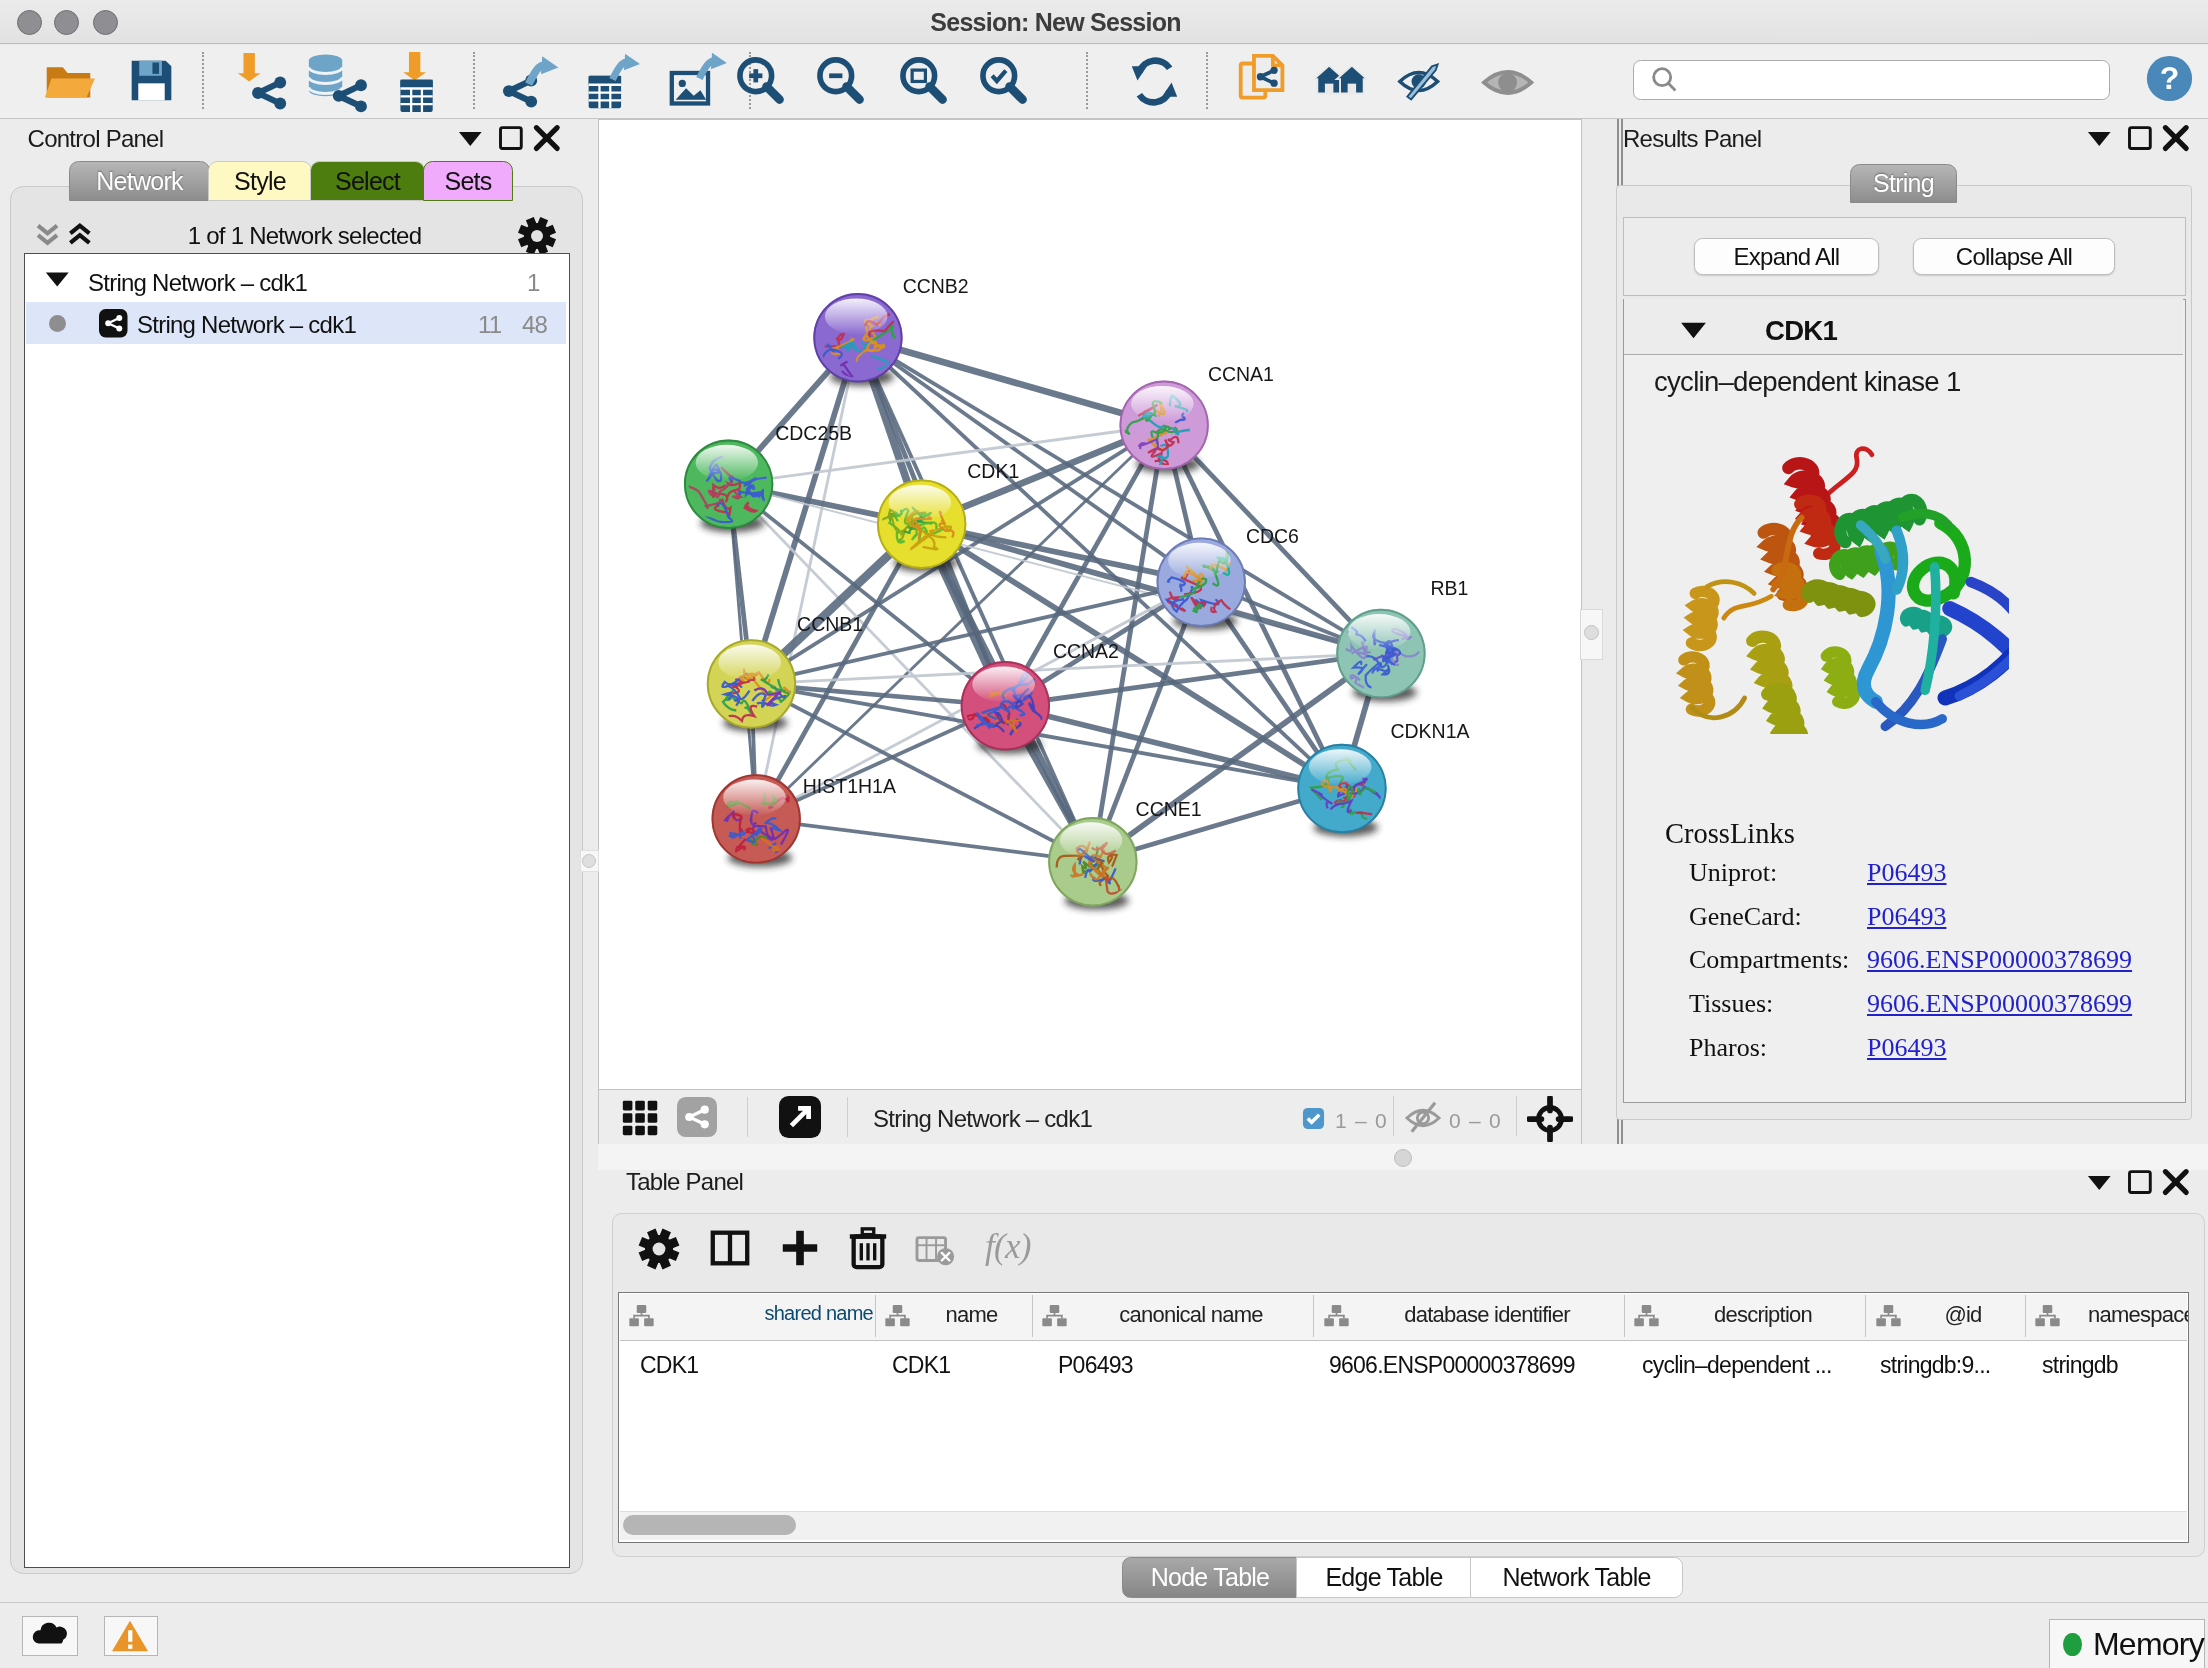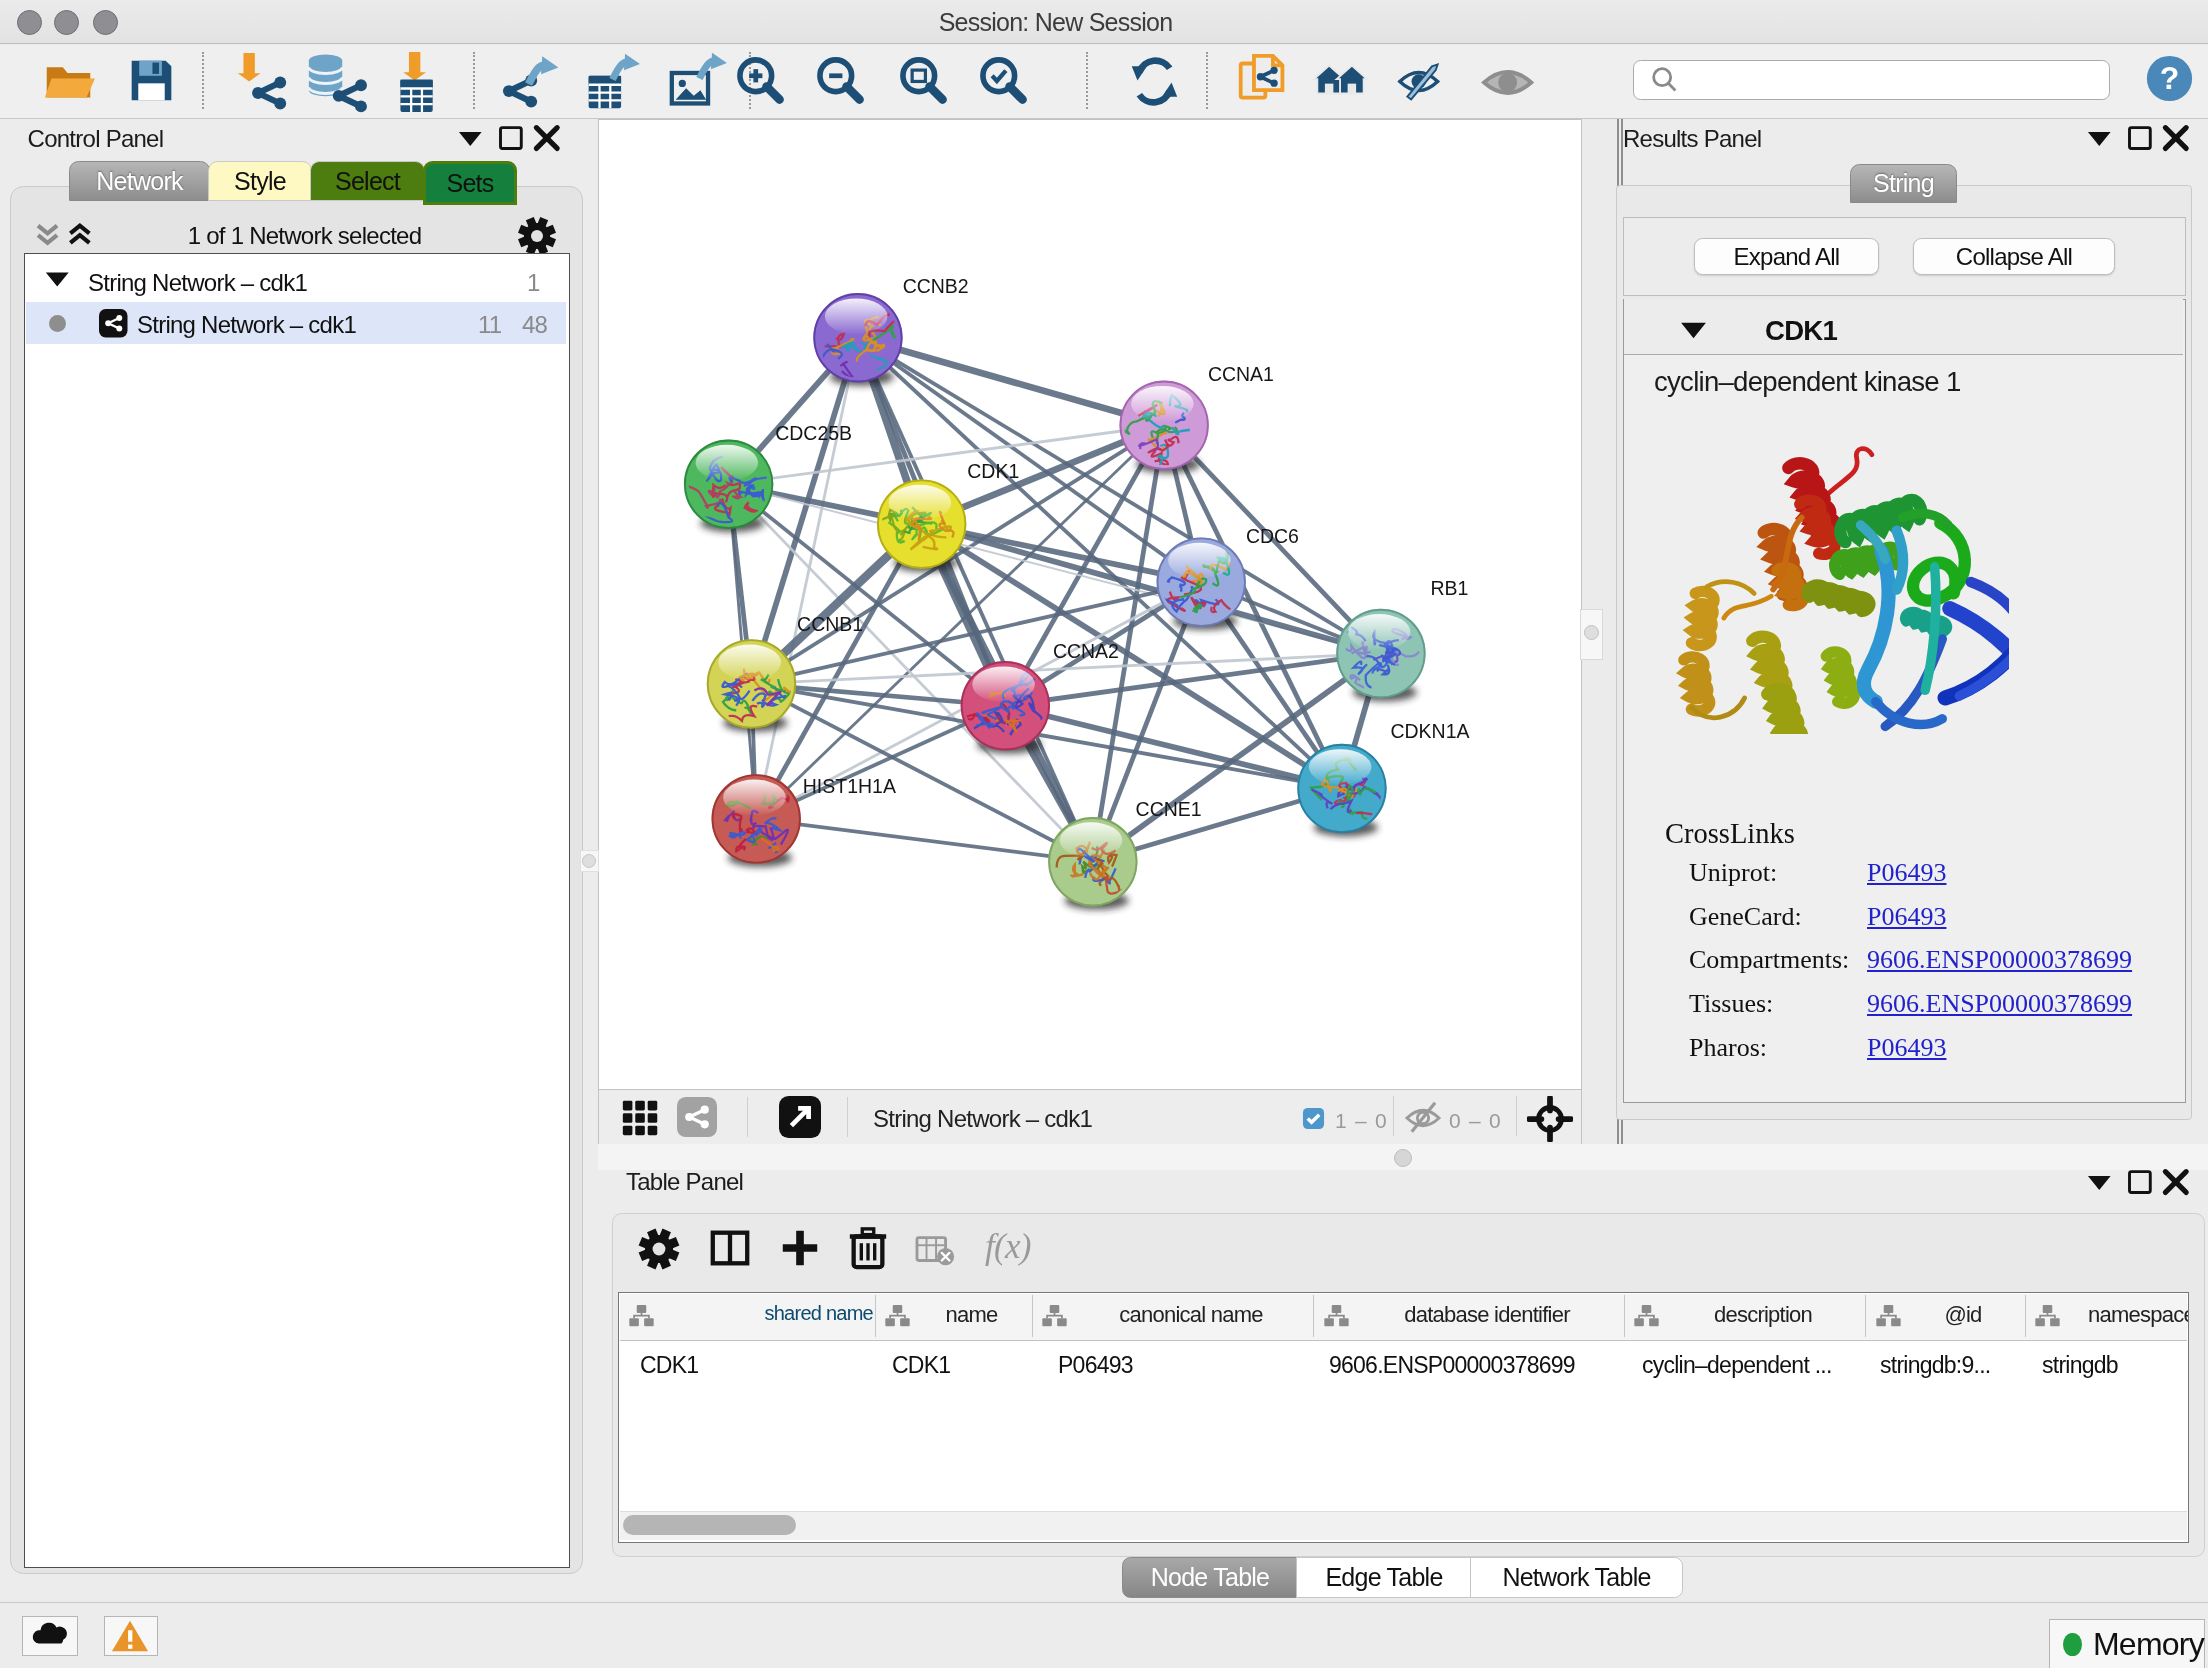--- a/index.html
+++ b/index.html
@@ -4,21 +4,21 @@
 body{width:2208px;height:1668px;font-family:"Liberation Sans",sans-serif;background:#ececec;position:relative;overflow:hidden;letter-spacing:-0.05em}
 .abs{position:absolute}
 .hdr{font-size:24px;color:#1b1b1b}
 svg{display:block}
 svg text{letter-spacing:0}
 </style></head><body>
 <div class="abs" style="left:0;top:0;width:2208px;height:43px;background:linear-gradient(#ebebeb,#e2e2e2);border-bottom:1.9px solid #bcbcbc"></div>
 <div class="abs" style="left:17px;top:9.5px;width:23px;height:23px;border-radius:50%;background:#8e8e93;border:1px solid #6e6e73"></div>
 <div class="abs" style="left:54px;top:9.5px;width:23px;height:23px;border-radius:50%;background:#8e8e93;border:1px solid #6e6e73"></div>
 <div class="abs" style="left:93px;top:9.5px;width:23px;height:23px;border-radius:50%;background:#8e8e93;border:1px solid #6e6e73"></div>
-<div class="abs" style="left:913px;top:7.6px;width:285px;text-align:center;font-size:25px;color:#3c3c3c;font-weight:normal">Session: New Session</div>
+<div class="abs" style="left:913px;top:7.6px;width:285px;text-align:center;font-size:25px;color:#3c3c3c;font-weight:bold">Session: New Session</div>
 <div class="abs" style="left:0;top:45px;width:2208px;height:73px;background:#efefef;border-bottom:1.9px solid #c6c6c6"></div>
 <svg width="53" height="53" viewBox="0 0 56 56" style="position:absolute;left:42px;top:54px">
     <path d="M 5 14 L 22 14 L 27 20 L 51 20 L 51 46 L 5 46 Z" fill="#c87a14"></path>
     <path d="M 10 26 L 56 26 L 47 46 L 3 46 Z" fill="#f4a93c"></path>
   </svg>
 <svg width="51" height="51" viewBox="0 0 54 54" style="position:absolute;left:126px;top:55px">
     <path d="M 6 6 L 42 6 L 48 12 L 48 48 L 6 48 Z" fill="#1d4f76"></path>
     <rect x="14" y="6" width="24" height="16" fill="#6da4c8"></rect>
     <rect x="28" y="8" width="7" height="12" fill="#1d4f76"></rect>
     <rect x="13" y="30" width="28" height="18" fill="#fff"></rect>
@@ -170,21 +170,21 @@
     <rect x="127" y="6" width="22" height="22" fill="none" stroke="#111" stroke-width="3.08" rx="2"></rect>
     <g stroke="#111" stroke-width="5.5" stroke-linecap="round">
       <line x1="165" y1="6" x2="187" y2="28"></line>
       <line x1="165" y1="28" x2="187" y2="6"></line>
     </g>
   </svg>
 <div class="abs" style="left:9.5px;top:186px;width:571px;height:1386px;background:#e4e4e4;border:1.9px solid #c9c9c9;border-radius:13.3px"></div>
 <div class="abs" style="left:69px;top:161px;width:139px;height:38px;background:linear-gradient(#b6b6b6,#8d8d8d);border:1px solid #8a8a8a;border-radius:9.5px 9.5px 0 0;color:#fff;font-size:25px;display:flex;align-items:center;justify-content:center;text-shadow:0 -1px 1.9px #666">Network</div>
 <div class="abs" style="left:208px;top:161px;width:102px;height:38px;background:#fef9c3;border:1px solid #c9c9c9;border-radius:9.5px 9.5px 0 0;color:#111;font-size:25px;display:flex;align-items:center;justify-content:center">Style</div>
 <div class="abs" style="left:310px;top:161px;width:113px;height:38px;background:#4d7c0f;border:1px solid #c9c9c9;border-radius:9.5px 9.5px 0 0;color:#111;font-size:25px;display:flex;align-items:center;justify-content:center">Select</div>
-<div class="abs" style="left:423px;top:161px;width:88px;height:38px;background:#15803d;border:3px solid #4d7c0f;border-radius:9.5px 9.5px 0 0;color:#111;font-size:25px;display:flex;align-items:center;justify-content:center">Sets</div>
+<div class="abs" style="left:423px;top:161px;width:88px;height:38px;background:#f0abfc;border:1px solid #4d7c0f;border-radius:9.5px 9.5px 0 0;color:#111;font-size:25px;display:flex;align-items:center;justify-content:center">Sets</div>
 <svg width="67" height="38" viewBox="0 0 70 40" style="position:absolute;left:34px;top:220px">
     <g fill="none" stroke="#8a8a8a" stroke-width="4.5">
       <path d="M 4 6 L 14 14 L 24 6"></path>
       <path d="M 4 16 L 14 24 L 24 16"></path>
     </g>
     <g fill="none" stroke="#111" stroke-width="4.5">
       <path d="M 38 14 L 48 6 L 58 14"></path>
       <path d="M 38 24 L 48 16 L 58 24"></path>
     </g>
   </svg>

